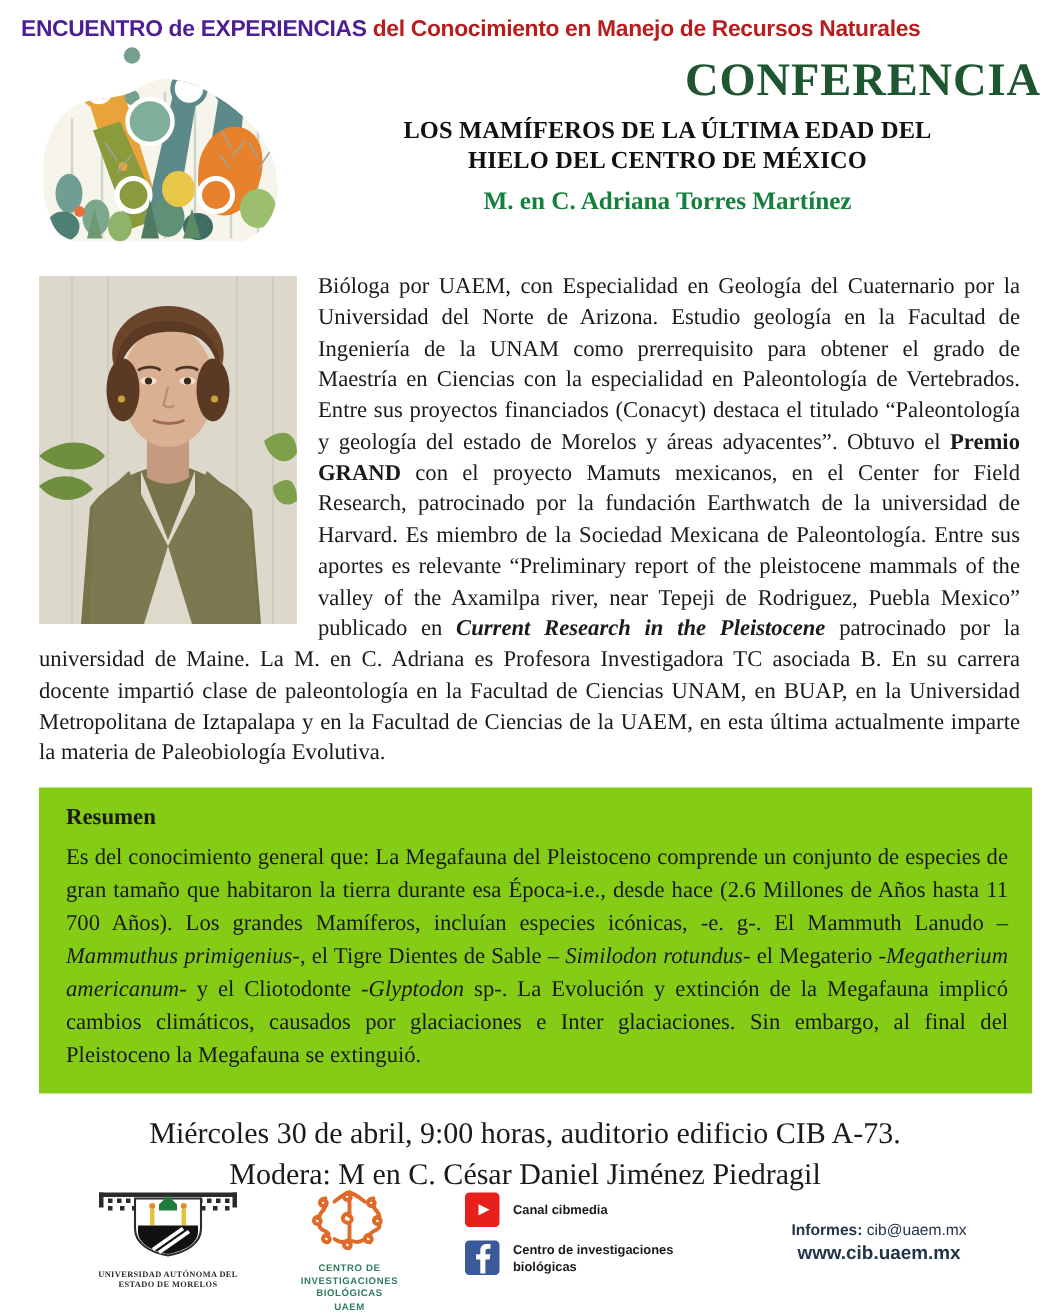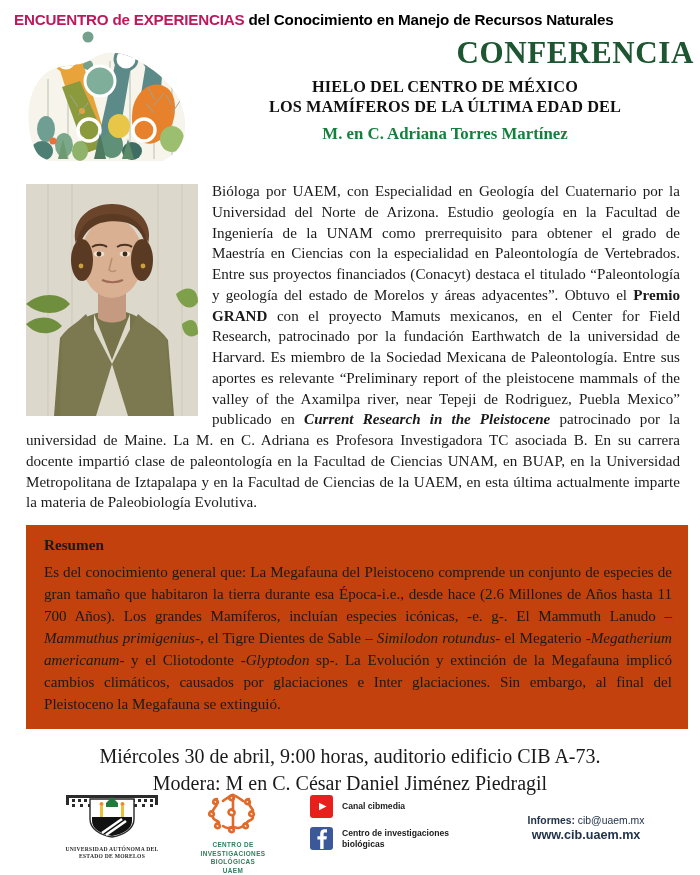--- a/index.html
+++ b/index.html
@@ -18,22 +18,22 @@
 
   
   .banner {
     padding: 11px 8px 3px 14px;
     font-family: "Liberation Sans", sans-serif;
     font-weight: bold;
     font-size: 15.2px;
     letter-spacing: -0.2px;
     white-space: nowrap;
   }
-  .banner .green { color: #be185d; }
-  .banner .orange { color: #000000; }
+  .banner .green { color: #4c1d95; }
+  .banner .orange { color: #b91c1c; }
 
   
   .top-wrap {
     position: relative;
     height: 150px;
   }
   .art {
     position: absolute;
     left: 22px;
     top: -2px;
@@ -93,21 +93,21 @@
     color: #1a1a1a;
     margin: 0;
   }
   .bio-text b { font-weight: bold; }
   .bi { font-weight: bold; font-style: italic; }
 
   
   .resumen {
     clear: both;
     margin: 12px 12px 0 26px;
-    background: #c2410c;
+    background: #84cc16;
     padding: 11px 16px 14px 18px;
   }
   .resumen-title {
     font-weight: bold;
     font-size: 15.2px;
     margin-bottom: 7px;
   }
   .resumen-body {
     font-size: 15.1px;
     line-height: 1.46;
@@ -286,22 +286,22 @@
         </g>
       </g>
 
       <circle cx="66" cy="8" r="5.5" fill="#74a08c"></circle>
     </svg>
   </div>
 
   <div class="titles">
     <div class="conf-title">CONFERENCIA</div>
     <div class="talk-title">
+      <div>LOS MAMÍFEROS DE LA ÚLTIMA EDAD DEL</div>
       <div>HIELO DEL CENTRO DE MÉXICO</div>
-      <div>LOS MAMÍFEROS DE LA ÚLTIMA EDAD DEL</div>
     </div>
     <div class="speaker">M. en C. Adriana Torres Martínez</div>
   </div>
 </div>
 
 <div class="bio-block">
   <div class="photo">
     <svg viewBox="0 0 172 232" width="172" height="232">
       <rect x="0" y="0" width="172" height="232" fill="#dcd8cc"></rect>
 

